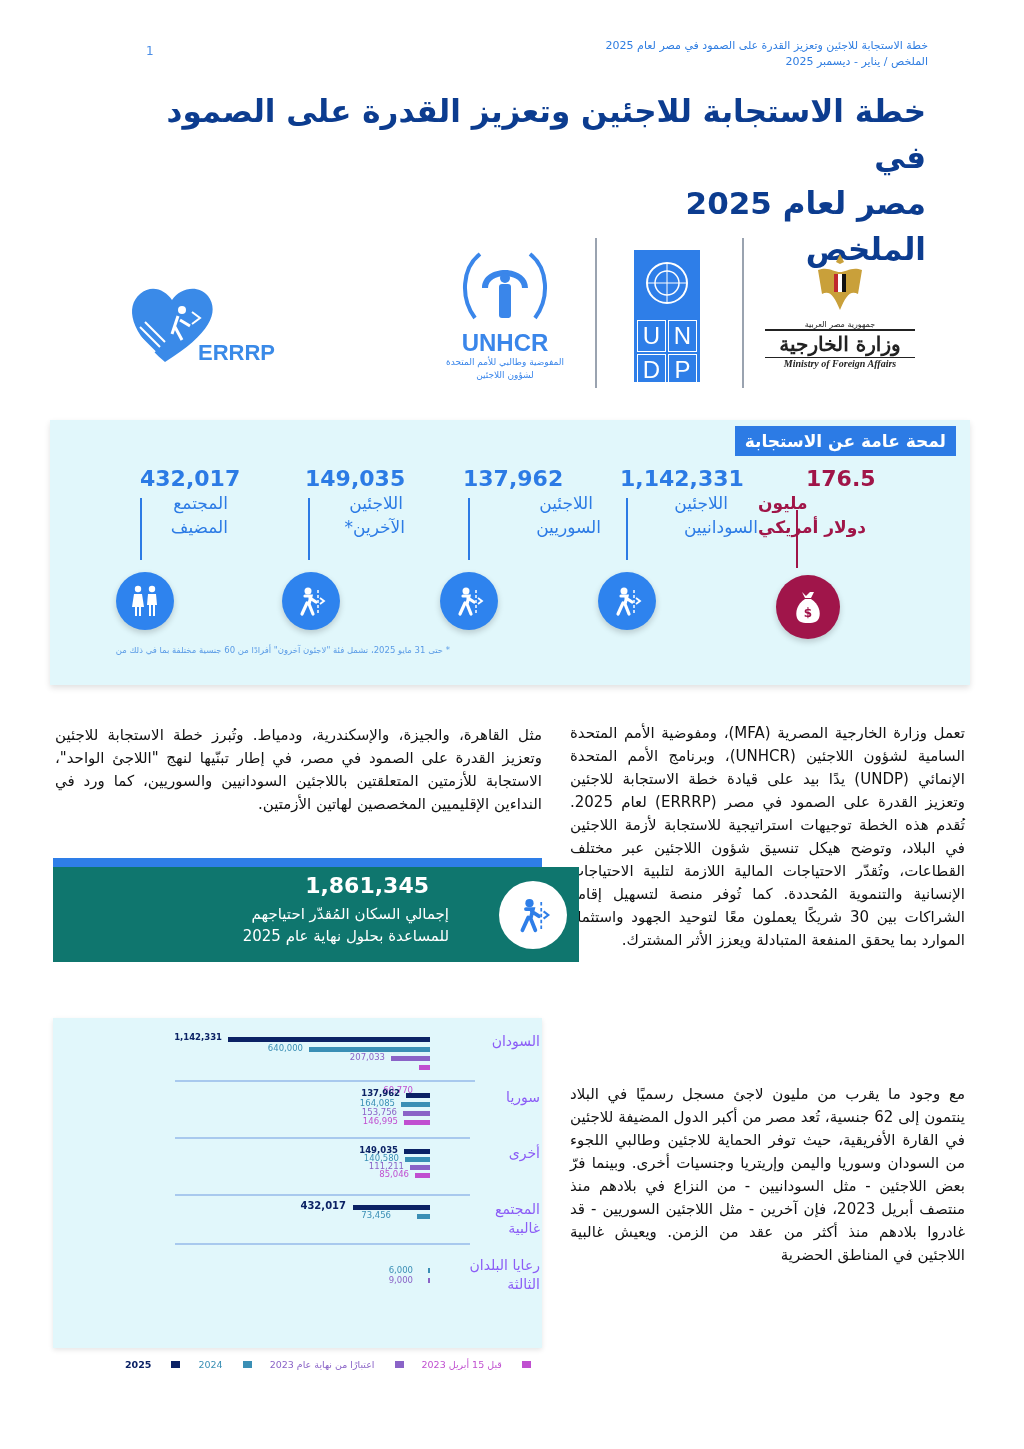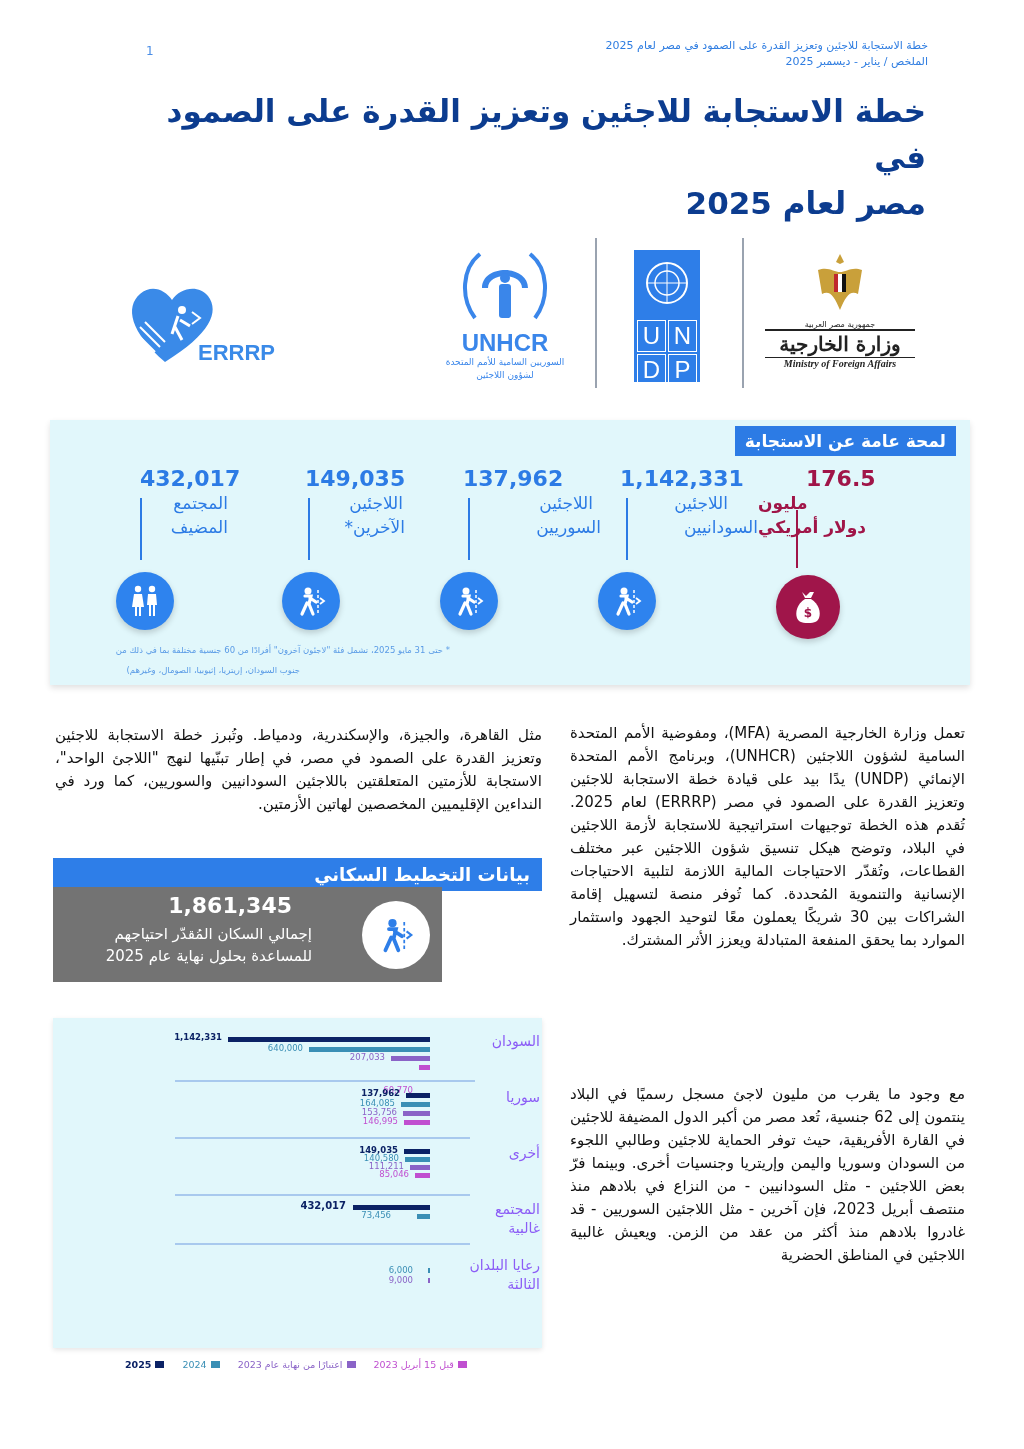--- a/index.html
+++ b/index.html
@@ -32,47 +32,48 @@
   .stem.money { background: #a01548; }
   .circle { width: 58px; height: 58px; border-radius: 50%; background: #2e83ee; display: flex; align-items: center; justify-content: center; box-shadow: 0 3px 6px rgba(0,0,0,0.18); }
   .circle.money { background: #a0154a; }
   .footnote { left: 55px; top: 640px; width: 395px; font-size: 8.5px; line-height: 20px; color: #5a9be6; }
 
   
   .para { font-size: 15px; line-height: 23px; color: #111; text-align: justify; }
 
   
   .sec-bar { left: 53px; top: 858px; width: 489px; height: 33px; background: #2e7ee8; color: #fff; font-weight: bold; font-size: 18px; padding-right: 12px; line-height: 33px; }
-  .total-box { left: 53px; top: 887px; width: 389px; height: 95px; background: #737373; color: #fff; }
+  .total-box { left: 53px; top: 867px; width: 526px; height: 95px; background: #0f766e; color: #fff; }
   .total-num { right: 150px; top: 6px; font-weight: bold; font-size: 22px; text-align: left; }
   .total-lbl { right: 130px; top: 36px; font-size: 15px; line-height: 22px; width: 300px; text-align: right; }
   .total-icon { right: 12px; top: 14px; width: 68px; height: 68px; border-radius: 50%; background: #fff; display: flex; align-items: center; justify-content: center; }
 
   
   .chart { left: 53px; top: 1018px; width: 489px; height: 330px; background: #e1f7fb; box-shadow: 0 2px 5px rgba(0,0,0,0.10); }
   .cat-label { color: #8b5cf6; font-size: 14px; line-height: 19px; width: 75px; text-align: right; }
   .row-sep { height: 1.5px; background: #a8c9ee; }
   .bar { height: 5px; }
   .bar-lbl { font-size: 8.5px; text-align: right; white-space: nowrap; }
   .legend { left: 125px; top: 1357px; width: 420px; height: 14px; display: flex; flex-direction: row-reverse; gap: 18px; font-size: 9.5px; align-items: center; justify-content: flex-end; }
-  .legend-item { display: flex; align-items: center; gap: 4px; direction: rtl; }
+  .legend-item { display: flex; align-items: center; gap: 20px; direction: rtl; }
   .legend-swatch { width: 9px; height: 7px; display: inline-block; }
 </style>
 </head>
 <body>
 
 <div class="abs rtl running-head">
   <div>خطة الاستجابة للاجئين وتعزيز القدرة على الصمود في مصر لعام 2025</div>
   <div>الملخص / يناير - ديسمبر 2025</div>
 </div>
 <div class="abs page-num">1</div>
 
 <div class="abs rtl title">
   <div>خطة الاستجابة للاجئين وتعزيز القدرة على الصمود في</div>
   <div>مصر لعام 2025</div>
+  <div>الملخص</div>
 </div>
 
 <div class="abs logo-errrp">
   <svg width="175" height="100" viewBox="0 0 175 100">
     <path d="M45 90 C10 60 5 35 20 22 C32 12 45 18 52 28 C60 16 78 12 88 24 C100 40 90 62 45 90 Z" fill="#3a8ae8"></path>
     <circle cx="62" cy="38" r="4" fill="#fff"></circle>
     <path d="M58 44 L52 62 M60 48 L70 54 M55 55 L62 68" stroke="#fff" stroke-width="3" fill="none"></path>
     <path d="M72 40 L80 46 L72 52" stroke="#fff" stroke-width="2" fill="none"></path>
     <path d="M15 60 L35 80 M20 55 L40 75 M25 50 L45 70" stroke="#fff" stroke-width="2"></path>
   </svg>
@@ -81,21 +82,21 @@
 
 <div class="abs logo-unhcr">
   <svg width="110" height="78" viewBox="0 0 110 78">
     <path d="M25 70 C10 50 12 20 30 6" stroke="#3a86ea" stroke-width="4" fill="none"></path>
     <path d="M85 70 C100 50 98 20 80 6" stroke="#3a86ea" stroke-width="4" fill="none"></path>
     <path d="M32 40 C32 16 78 16 78 40 L72 40 C72 24 38 24 38 40 Z" fill="#3a86ea"></path>
     <circle cx="55" cy="30" r="5" fill="#3a86ea"></circle>
     <rect x="49" y="36" width="12" height="34" rx="3" fill="#3a86ea"></rect>
   </svg>
   <div style="font-weight:bold;font-size:24px;font-family:'Liberation Sans',sans-serif;line-height:26px;">UNHCR</div>
-  <div style="font-size:9px;line-height:13px;">السوريين السامية للأمم المتحدة</div>
+  <div style="font-size:9px;line-height:13px;">المفوضية وطالبي للأمم المتحدة</div>
   <div style="font-size:9px;line-height:13px;">لشؤون اللاجئين</div>
 </div>
 
 <div class="abs vsep" style="left:595px;"></div>
 
 <div class="abs logo-undp">
   <svg width="66" height="66" viewBox="0 0 66 66">
     <circle cx="33" cy="33" r="20" fill="none" stroke="#fff" stroke-width="2"></circle>
     <circle cx="33" cy="33" r="12" fill="none" stroke="#fff" stroke-width="1.5"></circle>
     <line x1="33" y1="13" x2="33" y2="53" stroke="#fff" stroke-width="1"></line>
@@ -197,21 +198,20 @@
   <svg width="36" height="36" viewBox="0 0 36 36">
     <circle cx="11" cy="6" r="3.2" fill="#fff"></circle>
     <circle cx="25" cy="6" r="3.2" fill="#fff"></circle>
     <path d="M7 11 L15 11 L17 24 L14 24 L14 33 L12 33 L12 24 L10 24 L10 33 L8 33 L8 24 L5 24 Z" fill="#fff"></path>
     <path d="M21 11 L29 11 L30 22 L28 22 L28 33 L26 33 L26 22 L24 22 L24 33 L22 33 L22 22 L20 22 Z" fill="#fff"></path>
   </svg>
 </div>
 
 <div class="abs rtl footnote">
   <div>* حتى 31 مايو 2025، تشمل فئة "لاجئون آخرون" أفرادًا من 60 جنسية مختلفة بما في ذلك من</div>
-  <div style="padding-right:150px;">جنوب السودان، إريتريا، إثيوبيا، الصومال، وغيرهم)</div>
 </div>
 
 <div class="abs rtl para" style="left:570px;top:722px;width:395px;">تعمل وزارة الخارجية المصرية (MFA)، ومفوضية الأمم المتحدة السامية لشؤون اللاجئين (UNHCR)، وبرنامج الأمم المتحدة الإنمائي (UNDP) يدًا بيد على قيادة خطة الاستجابة للاجئين وتعزيز القدرة على الصمود في مصر (ERRRP) لعام 2025. تُقدم هذه الخطة توجيهات استراتيجية للاستجابة لأزمة اللاجئين في البلاد، وتوضح هيكل تنسيق شؤون اللاجئين عبر مختلف القطاعات، وتُقدّر الاحتياجات المالية اللازمة لتلبية الاحتياجات الإنسانية والتنموية المُحددة. كما تُوفر منصة لتسهيل إقامة الشراكات بين 30 شريكًا يعملون معًا لتوحيد الجهود واستثمار الموارد بما يحقق المنفعة المتبادلة ويعزز الأثر المشترك.</div>
 <div class="abs rtl para" style="left:570px;top:1083px;width:395px;">مع وجود ما يقرب من مليون لاجئ مسجل رسميًا في البلاد ينتمون إلى 62 جنسية، تُعد مصر من أكبر الدول المضيفة للاجئين في القارة الأفريقية، حيث توفر الحماية للاجئين وطالبي اللجوء من السودان وسوريا واليمن وإريتريا وجنسيات أخرى. وبينما فرّ بعض اللاجئين - مثل السودانيين - من النزاع في بلادهم منذ منتصف أبريل 2023، فإن آخرين - مثل اللاجئين السوريين - قد غادروا بلادهم منذ أكثر من عقد من الزمن. ويعيش غالبية اللاجئين في المناطق الحضرية</div>
 <div class="abs rtl para" style="left:55px;top:724px;width:487px;">مثل القاهرة، والجيزة، والإسكندرية، ودمياط. وتُبرز خطة الاستجابة للاجئين وتعزيز القدرة على الصمود في مصر، في إطار تبنّيها لنهج "اللاجئ الواحد"، الاستجابة للأزمتين المتعلقتين باللاجئين السودانيين والسوريين، كما ورد في النداءين الإقليميين المخصصين لهاتين الأزمتين.</div>
 
 <div class="abs rtl sec-bar">بيانات التخطيط السكاني</div>
 <div class="abs total-box">
   <div class="abs total-num">1,861,345</div>
   <div class="abs rtl total-lbl">

